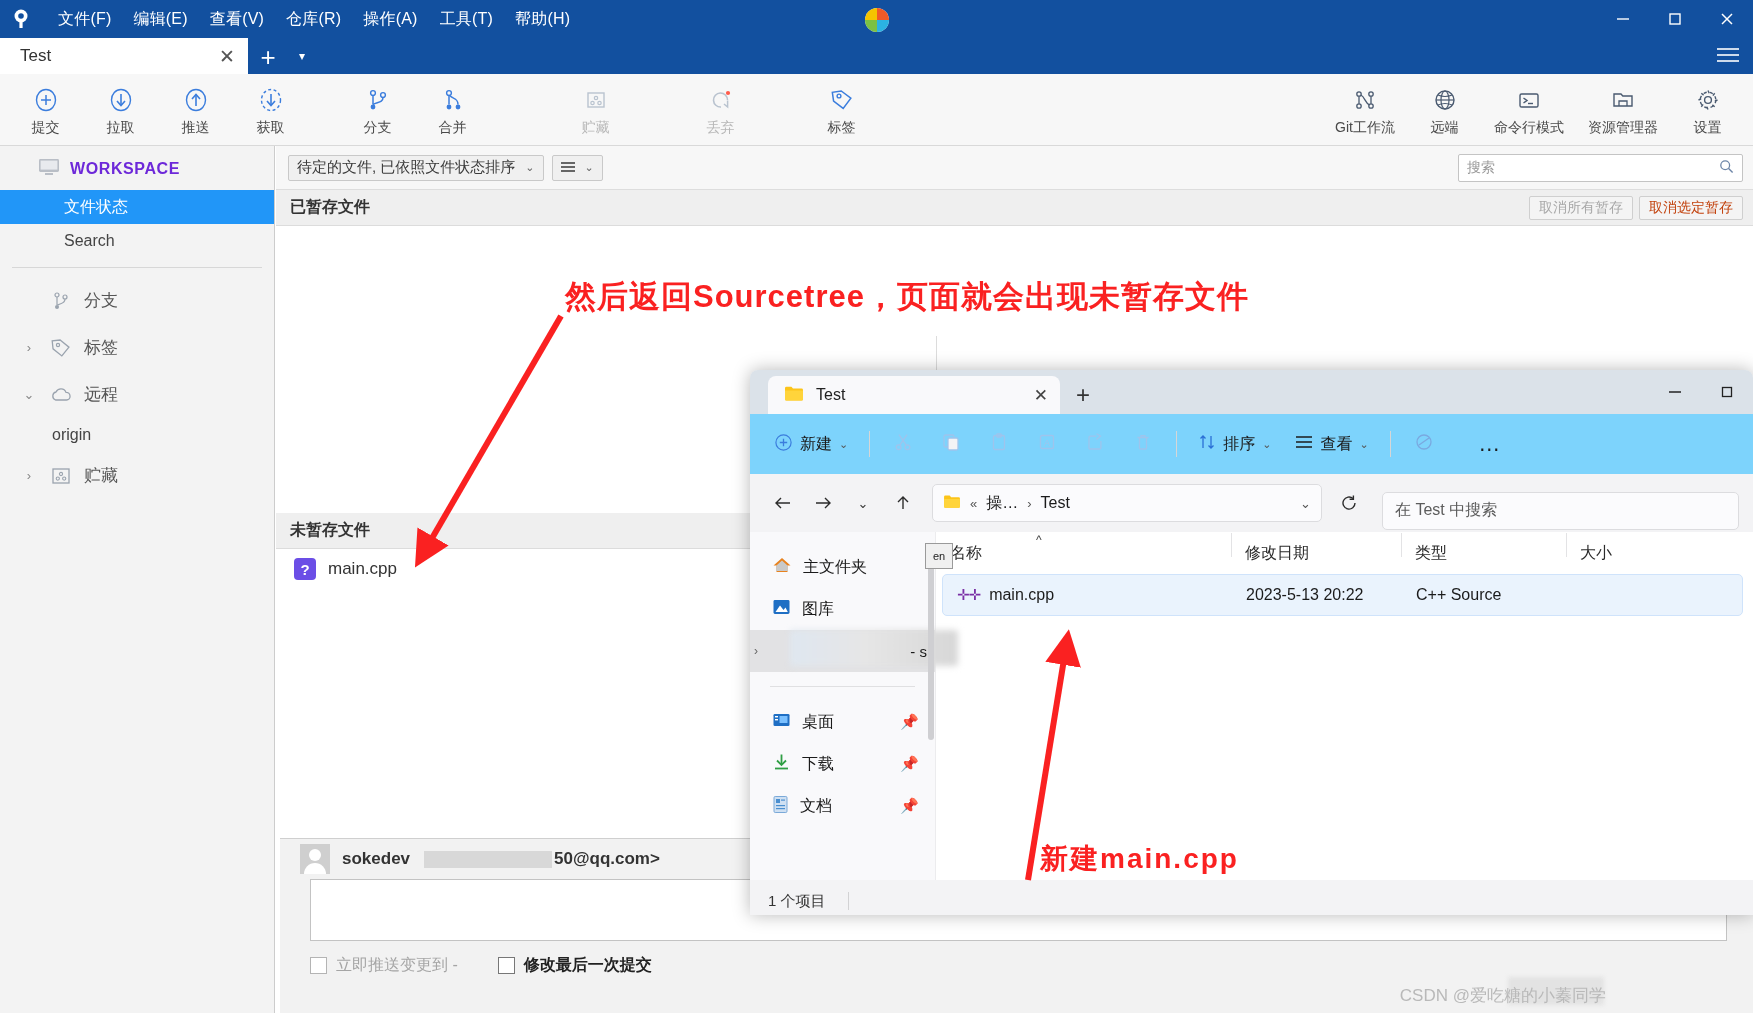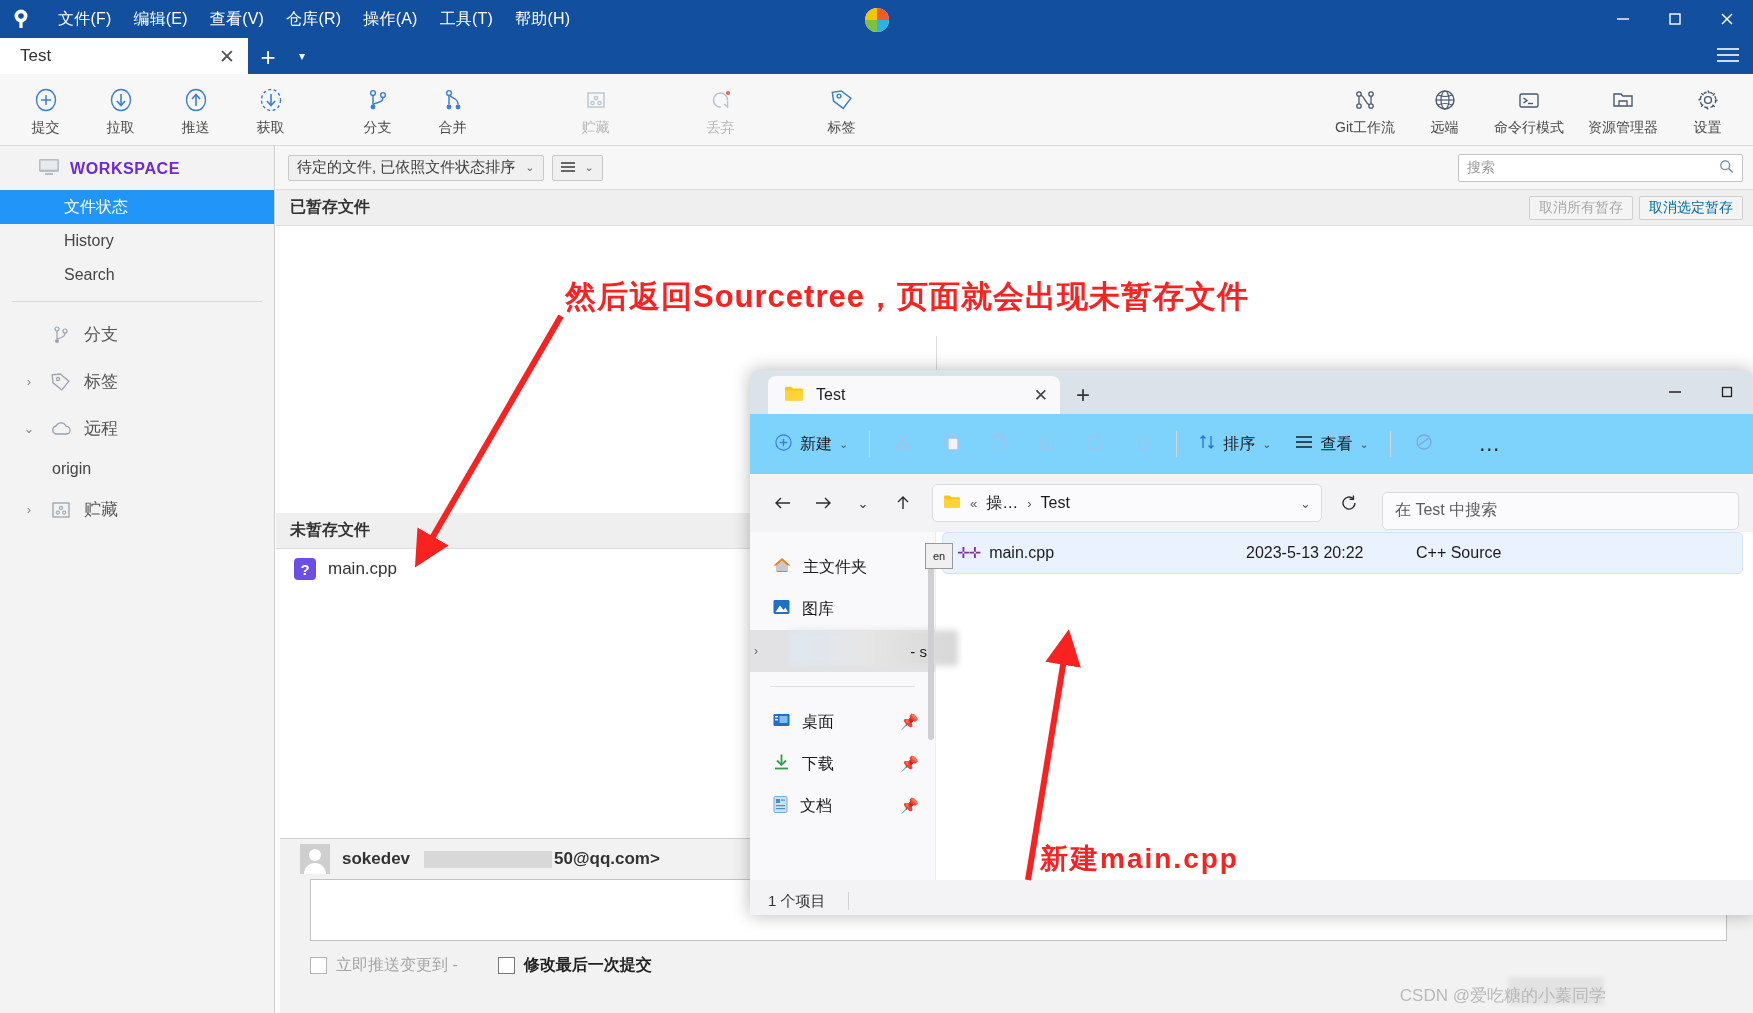--- a/index.html
+++ b/index.html
@@ -100,21 +100,21 @@
   .sec-head {
     height:36px; background:#efefef; border-bottom:1px solid #dcdcdc;
     display:flex; align-items:center; padding:0 10px 0 14px; position:relative;
   }
   .sec-title { font-size:16px; font-weight:bold; color:#333; }
   .sec-btns { position:absolute; right:10px; display:flex; gap:6px; }
   .mini-btn {
     height:24px; padding:0 9px; border:1px solid #cfcfcf; background:#f4f4f4;
     border-radius:2px; font-size:14px; color:#a8a8a8; display:flex; align-items:center;
   }
-  .mini-btn.on { color:#0369a1;text-align:center; }
+  .mini-btn.on { color:#c2410c;text-align:center; }
 
   .file-list { background:#fff; }
   .file-row { height:40px; display:flex; align-items:center; gap:12px; padding-left:18px; }
   .fstatus {
     width:22px; height:22px; border-radius:4px; background:#6b4ee6; color:#fff;
     font-size:15px; font-weight:bold; display:flex; align-items:center; justify-content:center;
   }
   .fname { font-size:17px; color:#333; }
 
   .commit-area {
@@ -476,23 +476,20 @@
               <rect x="2.6" y="2.6" width="16.8" height="9" fill="#e8eaee"></rect>
               <rect x="7" y="15" width="8" height="2" fill="#b9bec6"></rect>
             </svg>
         </span>
         <span>WORKSPACE</span>
       </div>
       <div class="sb-row sel">
         <span>文件状态</span>
       </div>
       <div class="sb-row">
-        <span>History</span>
-      </div>
-      <div class="sb-row">
         <span>Search</span>
       </div>
       <div class="sb-sep"></div>
 
       <div class="sb-grow">
         <span class="tw"></span>
         <span class="gic">
           <svg width="20" height="22" viewBox="0 0 20 22">
               <circle cx="6" cy="5" r="2" fill="none" stroke="#9aa3ae" stroke-width="1.2"></circle>
               <circle cx="14" cy="7" r="2" fill="none" stroke="#9aa3ae" stroke-width="1.2"></circle>
@@ -848,20 +845,35 @@
                 <rect x="4" y="13" width="9" height="1.2" fill="#4a8fd0"></rect>
               </svg>
           </span>
           <span>文档</span>
           <span class="pin">📌</span>
         </div>
         <div class="ex-scroll"></div>
       </div>
 
       <div class="ex-files">
+        <div class="col-head">
+          <div class="col first" style="width:295px;">
+            <span>名称</span>
+            <span class="sortmark">^</span>
+          </div>
+          <div class="col" style="width:170px;">
+            <span>修改日期</span>
+          </div>
+          <div class="col" style="width:165px;">
+            <span>类型</span>
+          </div>
+          <div class="col" style="width:90px;">
+            <span>大小</span>
+          </div>
+        </div>
         <div class="row-file">
           <div class="c" style="width:289px;">
             <span class="cpp-ic">✛✛</span>
             <span>main.cpp</span>
           </div>
           <div class="c" style="width:170px;">2023-5-13 20:22</div>
           <div class="c" style="width:165px;">C++ Source</div>
           <div class="c" style="width:90px;"></div>
         </div>
       </div>

